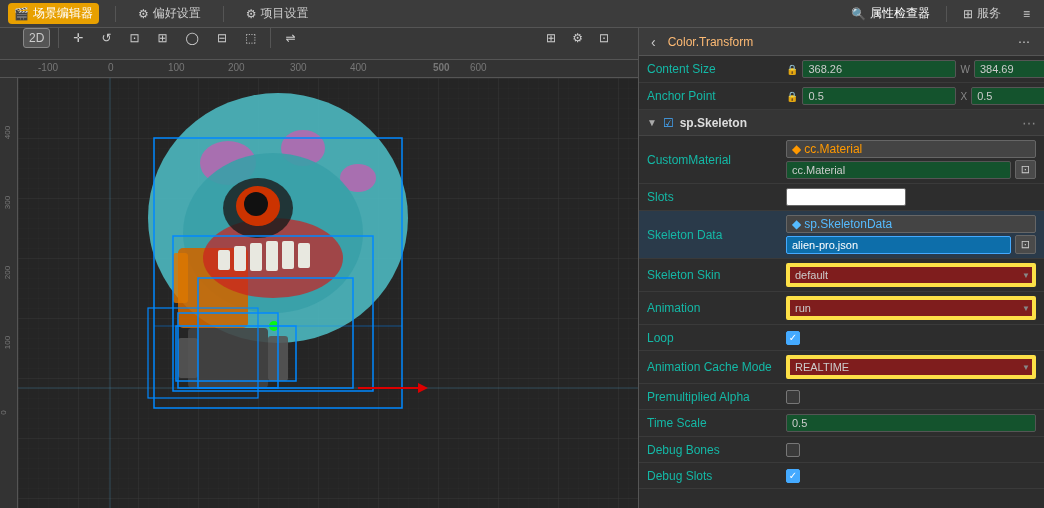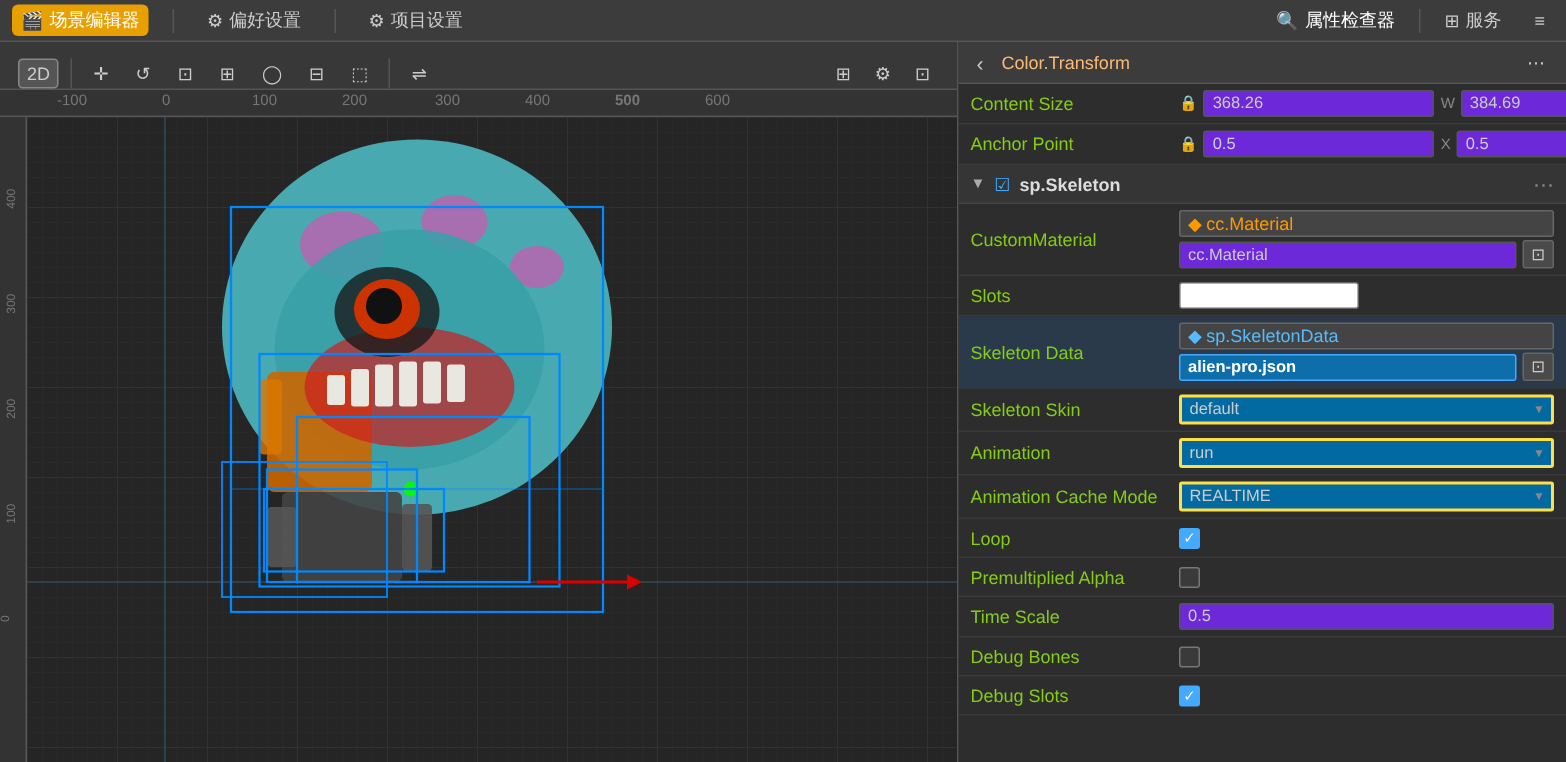--- a/index.html
+++ b/index.html
@@ -10,22 +10,22 @@
       display: flex; align-items: center; background: #3c3c3c; border-bottom: 1px solid #555;
       height: 28px; padding: 0 8px; gap: 16px; flex-shrink: 0;
     }
     .menu-item { display: flex; align-items: center; gap: 4px; color: #ccc; cursor: pointer; padding: 2px 6px; border-radius: 3px; }
     .menu-item.active { background: #e8a000; color: #fff; border-radius: 4px; }
     .menu-separator { width: 1px; height: 16px; background: #555; }
     .menu-item-right { margin-left: auto; }
 
     
     .toolbar {
-      display: flex; align-items: flex-end; background: #383838; border-bottom: 1px solid #555;
-      height: 32px; padding: 0 12px; gap: 6px; flex-shrink: 0;
+      display: flex; align-items: flex-start; background: #383838; border-bottom: 1px solid #555;
+      height: 32px; padding: 0 23px; gap: 6px; flex-shrink: 0;
     }
     .toolbar-btn {
       background: none; border: 1px solid transparent; color: #ccc; padding: 2px 5px;
       border-radius: 3px; cursor: pointer; display: flex; align-items: center; gap: 2px;
     }
     .toolbar-btn.active { background: #555; border-color: #888; }
     .toolbar-sep { width: 1px; height: 20px; background: #555; margin: 0 2px; }
     .toolbar-right { margin-left: auto; display: flex; gap: 4px; align-items: center; }
 
     
@@ -64,29 +64,29 @@
     .props-content::-webkit-scrollbar-track { background: #2d2d2d; }
     .props-content::-webkit-scrollbar-thumb { background: #555; border-radius: 3px; }
     .transform-link { color: #fdba74; text-decoration: none; flex: 1; overflow: hidden; text-overflow: ellipsis; white-space: nowrap; }
     .back-btn { color: #ccc; cursor: pointer; background: none; border: none; font-size: 14px; padding: 0 4px; }
 
     
     .prop-row {
       display: flex; align-items: center; border-bottom: 1px solid #3a3a3a;
       padding: 4px 8px; min-height: 26px; gap: 4px;
     }
-    .prop-label { width: 135px; color: #84cc16; flex-shrink: 0; }
+    .prop-label { width: 135px; color: #14b8a6; flex-shrink: 0; }
     .prop-value { flex: 1; display: flex; align-items: center; gap: 4px; }
     .prop-input {
-      background: #6d28d9; border: 1px solid #555; color: #ccc; padding: 2px 5px;
+      background: #14532d; border: 1px solid #555; color: #ccc; padding: 2px 5px;
       border-radius: 2px; font-size: 11px; flex: 1;
     }
     .prop-input.highlighted { background: #0d6eaa; border-color: #4af; color: #fff; }
     .prop-select {
-      background: #0369a1; border: 2px solid #fde047; color: #ccc; padding: 2px 5px;
+      background: #7f1d1d; border: 4px solid #fde047; color: #ccc; padding: 2px 5px;
       border-radius: 2px; font-size: 11px; flex: 1; cursor: pointer;
       appearance: none; -webkit-appearance: none;
     }
     .lock-icon { color: #888; font-size: 10px; flex-shrink: 0; }
     .xy-label { color: #888; font-size: 10px; flex-shrink: 0; }
 
     
     .section-header {
       display: flex; align-items: center; background: #353535; border-bottom: 1px solid #444;
       padding: 4px 8px; gap: 6px; cursor: pointer; min-height: 26px;
@@ -183,21 +183,21 @@
 
     <div class="scene-bg">
 
       <div class="ruler-h">
         <span class="ruler-tick" style="left:38px;">-100</span>
         <span class="ruler-tick" style="left:108px;">0</span>
         <span class="ruler-tick" style="left:168px;">100</span>
         <span class="ruler-tick" style="left:228px;">200</span>
         <span class="ruler-tick" style="left:290px;">300</span>
         <span class="ruler-tick" style="left:350px;">400</span>
-        <span class="ruler-tick" style="left:410px;font-weight:bold;">500</span>
+        <span class="ruler-tick" style="left:433px;font-weight:bold;">500</span>
         <span class="ruler-tick" style="left:470px;">600</span>
       </div>
 
       <div class="ruler-v">
         <span class="ruler-tick" style="top:50px; left:1px; font-size:8px; transform:rotate(-90deg);">400</span>
         <span class="ruler-tick" style="top:120px; left:1px; font-size:8px; transform:rotate(-90deg);">300</span>
         <span class="ruler-tick" style="top:190px; left:1px; font-size:8px; transform:rotate(-90deg);">200</span>
         <span class="ruler-tick" style="top:260px; left:1px; font-size:8px; transform:rotate(-90deg);">100</span>
         <span class="ruler-tick" style="top:330px; left:1px; font-size:8px; transform:rotate(-90deg);">0</span>
       </div>
@@ -330,21 +330,21 @@
 
       <div class="prop-row" style="background:#2a3a4a;">
         <div class="prop-label">Skeleton Data</div>
         <div class="prop-value">
           <div style="display:flex;flex-direction:column;flex:1;gap:2px;">
             <div class="skeleton-badge">
               <span>◆</span>
               <span>sp.SkeletonData</span>
             </div>
             <div style="display:flex;align-items:center;gap:4px;">
-              <input class="prop-input highlighted" type="text" value="alien-pro.json" style="flex: 1 1 0%; font-weight: bold;">
+              <input class="prop-input highlighted" type="text" value="alien-pro.json" style="flex: 1 1 0%;">
               <button class="ref-btn">⊡</button>
             </div>
           </div>
         </div>
       </div>
 
       <div class="prop-row">
         <div class="prop-label">Skeleton Skin</div>
         <div class="prop-value">
           <div class="select-wrap">
@@ -356,66 +356,66 @@
       </div>
 
       <div class="prop-row">
         <div class="prop-label">Animation</div>
         <div class="prop-value">
           <div class="select-wrap">
             <select class="prop-select">
               <option>run</option>
             </select>
           </div>
+        </div>
+      </div>
+
+      <div class="prop-row">
+        <div class="prop-label">Loop</div>
+        <div class="prop-value">
+          <div class="cb checked"></div>
         </div>
       </div>
 
       <div class="prop-row">
         <div class="prop-label">Animation Cache Mode</div>
         <div class="prop-value">
           <div class="select-wrap">
             <select class="prop-select">
               <option>REALTIME</option>
               <option>SHARED_CACHE</option>
               <option>PRIVATE_CACHE</option>
             </select>
           </div>
         </div>
       </div>
 
       <div class="prop-row">
-        <div class="prop-label">Loop</div>
+        <div class="prop-label">Premultiplied Alpha</div>
+        <div class="prop-value">
+          <div class="cb"></div>
+        </div>
+      </div>
+
+      <div class="prop-row">
+        <div class="prop-label">Time Scale</div>
+        <div class="prop-value">
+          <input class="prop-input" type="text" value="0.5" style="">
+        </div>
+      </div>
+
+      <div class="prop-row">
+        <div class="prop-label">Debug Bones</div>
+        <div class="prop-value">
+          <div class="cb"></div>
+        </div>
+      </div>
+
+      <div class="prop-row">
+        <div class="prop-label">Debug Slots</div>
         <div class="prop-value">
           <div class="cb checked"></div>
         </div>
       </div>
 
-      <div class="prop-row">
-        <div class="prop-label">Premultiplied Alpha</div>
-        <div class="prop-value">
-          <div class="cb"></div>
-        </div>
-      </div>
-
-      <div class="prop-row">
-        <div class="prop-label">Time Scale</div>
-        <div class="prop-value">
-          <input class="prop-input" type="text" value="0.5" style="">
-        </div>
-      </div>
-
-      <div class="prop-row">
-        <div class="prop-label">Debug Bones</div>
-        <div class="prop-value">
-          <div class="cb"></div>
-        </div>
-      </div>
-
-      <div class="prop-row">
-        <div class="prop-label">Debug Slots</div>
-        <div class="prop-value">
-          <div class="cb checked"></div>
-        </div>
-      </div>
-
     </div>
   </div>
 </div>
 
 </body></html>

